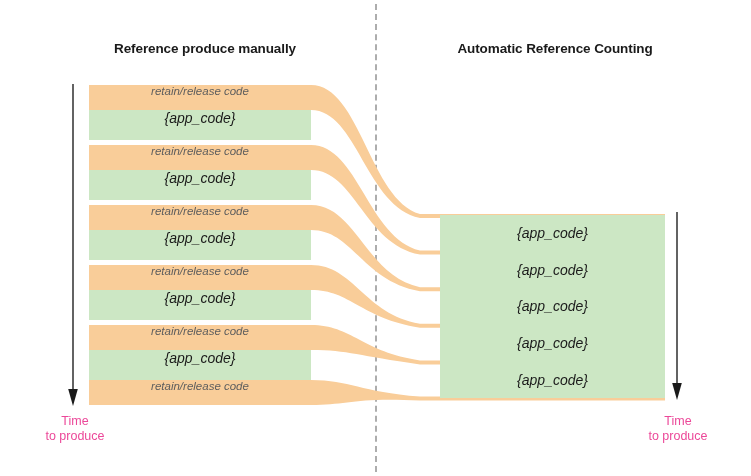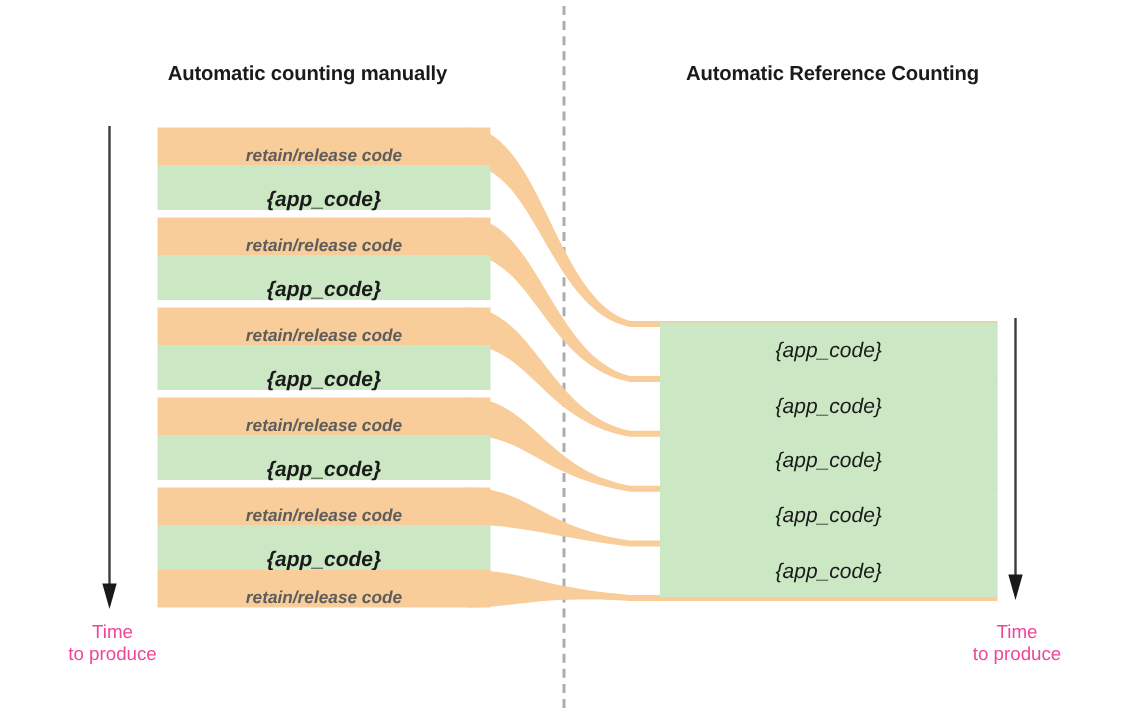--- a/index.html
+++ b/index.html
@@ -41,27 +41,26 @@
   
   #left-stack {
     position: absolute;
     left: 89px;
     top: 85px;
     width: 222px;
     height: 320px;
   }
   .bar {
     position: absolute;
-    left: 16px;
+    left: 0;
     width: 222px;
     display: flex;
-    align-items: flex-end;
+    align-items: flex-start;
     justify-content: center;
     box-sizing: border-box;
-    font-weight: bold;
   }
   .bar-retain {
     background: #f9cd99;
     height: 25px;
   }
   .bar-retain .bar-label {
     font-size: 11.5px;
     font-style: italic;
     color: #5d5d5d;
     white-space: nowrap;
@@ -126,21 +125,21 @@
     white-space: nowrap;
   }
   #time-left  { left: 20px;  top: 414px; width: 110px; }
   #time-right { left: 623px; top: 414px; width: 110px; }
 </style>
 </head>
 <body>
 
 <div id="canvas">
 
-  <div class="heading" id="heading-left">Automatic counting manually</div>
+  <div class="heading" id="heading-left">Reference produce manually</div>
 
   <div class="heading" id="heading-right">Automatic Reference Counting</div>
 
   <div id="divider"></div>
 
   <svg id="ribbons" viewBox="0 0 751 476" xmlns="http://www.w3.org/2000/svg">
     <g fill="#f9cd99">
 
       <path d="M 311,85 C 360,85 370,200 420,214 L 665,214 L 665,218 L 420,218 C 366,207 357,110 311,110 Z"></path>
 

